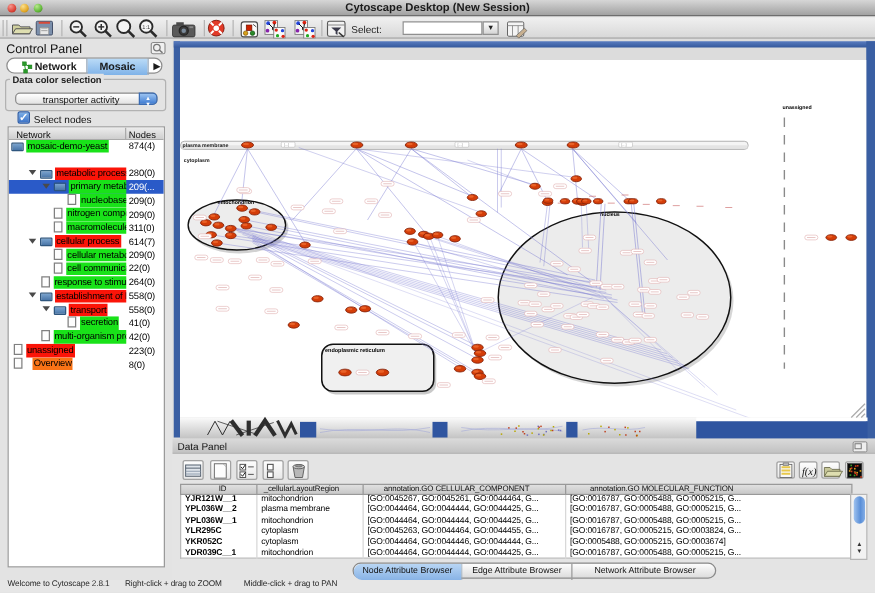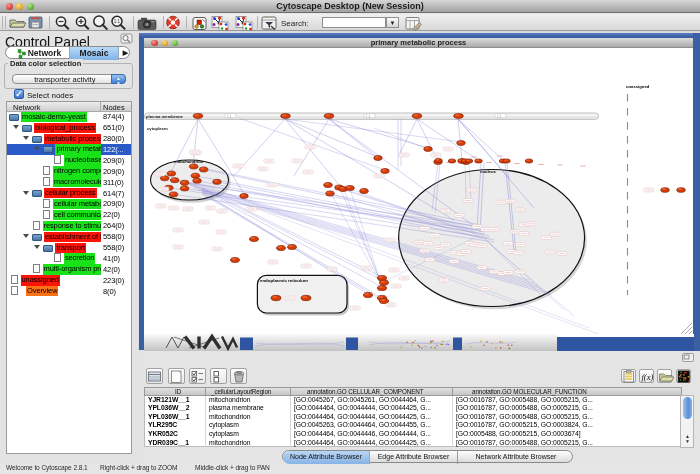--- a/index.html
+++ b/index.html
@@ -7,21 +7,21 @@
 #stage{position:relative;width:700px;height:474px}
 #titlebar{left:0;top:0;width:700px;height:13px;background:linear-gradient(#d6d6d6,#b9b9b9 55%,#a2a2a2);border-bottom:1px solid #6e6e6e}
 .tl{border-radius:50%;width:7px;height:7px;top:3px}
 #titlebar .t{width:100%;text-align:center;font-size:9px;font-weight:bold;color:#1a1a1a;top:1px}
 #toolbar{left:0;top:14px;width:700px;height:17px;background:linear-gradient(#f0f0f0,#d8d8d8);border-bottom:1px solid #9a9a9a}
 .sep{width:1px;background:#b5b5b5;top:2px;height:13px}
 #searchlbl{font-size:8px;color:#222;top:5px}
 #searchbox{left:322px;top:3px;width:64px;height:11px;background:#fff;border:1px solid #8f8f8f}
 #searchdrop{left:386px;top:3px;width:13px;height:11px;background:linear-gradient(#fdfdfd,#d5d5d5);border:1px solid #8f8f8f;font-size:6px;text-align:center;line-height:10px;color:#222}
 #cp{left:0;top:31px;width:138px;height:433px;background:#e3e3e3}
-#cphead{left:5px;top:3px;font-size:14px;color:#111}
+#cphead{left:5px;top:3px;font-size:10px;color:#111}
 #cptabs{left:5px;top:15px;width:125px;height:13px;background:#fff;border:1px solid #8c8c8c;border-radius:7px}
 #cptabs .seg{top:0;height:13px;font-size:8.5px;font-weight:bold;color:#1a1a1a;text-align:center}
 #mosaicseg{left:63px;width:50px;background:linear-gradient(#badbf7,#7fb2e8);border-left:1px solid #96a8bb;border-right:1px solid #96a8bb}
 #cptabs .txt{width:100%;top:1px;position:absolute}
 #grp{left:4px;top:32px;width:129px;height:26px;border:1px solid #b2b2b2;border-radius:3px}
 #grplbl{left:8px;top:28px;font-size:7.5px;font-weight:bold;color:#222;background:#e3e3e3;padding:0 2px}
 #combo{left:12px;top:42.5px;width:114px;height:10px;background:linear-gradient(#ffffff,#e2e2e2);border:1px solid #8e8e8e;border-radius:4px;font-size:7.5px;color:#111;text-align:center;line-height:9px}
 #combobtn{left:111px;top:42.5px;width:15px;height:10px;background:linear-gradient(#9cc4f2,#3f7cd2);border:1px solid #3a6cb4;border-radius:0 4px 4px 0;color:#fff;font-size:4.5px;text-align:center}
 #cbx{left:14px;top:58px;width:10px;height:10px;background:linear-gradient(#7db0e8,#3a72c8);border:1px solid #2c5da8;border-radius:2px;color:#fff;font-size:9px;line-height:9px;text-align:center;font-weight:bold}
 #cbxlbl{left:27px;top:59.5px;font-size:8px;color:#111}
@@ -170,21 +170,21 @@
           <path d="M271 12 L275 15.5" stroke="#333" stroke-width="1.2"></path>
         </g>
         <g>
           <rect x="406" y="3.5" width="13" height="11.5" rx="1" fill="#f4f4f4" stroke="#666" stroke-width="0.8"></rect>
           <line x1="406" y1="6.5" x2="419" y2="6.5" stroke="#888" stroke-width="0.7"></line>
           <line x1="410" y1="6.5" x2="410" y2="15" stroke="#888" stroke-width="0.7"></line>
           <line x1="414.5" y1="6.5" x2="414.5" y2="15" stroke="#888" stroke-width="0.7"></line>
           <path d="M413 14.5 L419.5 8.5 L421.5 10.5 L415 16.5 Z" fill="#c8b090" stroke="#555" stroke-width="0.5"></path>
         </g>
       </svg>
-      <div class="abs" id="searchlbl" style="left:281px">Search:</div>
+      <div class="abs" id="searchlbl" style="left:281px">Select:</div>
       <div class="abs" id="searchbox"></div>
       <div class="abs" id="searchdrop">▼</div>
     </div>
     <div class="abs" id="cp">
       <div class="abs" id="cphead">Control Panel</div>
       <svg class="abs" style="left:120px;top:2px" width="14" height="11" viewBox="0 0 14 11">
         <rect x="1" y="1" width="11" height="9" rx="1.5" fill="#f0f0f0" stroke="#8a8a8a" stroke-width="0.9"></rect>
         <circle cx="5.5" cy="5" r="2.6" fill="none" stroke="#777" stroke-width="1"></circle>
         <line x1="7.5" y1="7" x2="10" y2="9.3" stroke="#777" stroke-width="1.2"></line>
       </svg>
@@ -222,37 +222,31 @@
         <div class="abs" id="treehead">
           <span class="abs" style="left:6px;top:1px">Network</span>
           <span class="abs" style="left:96px;top:1px">Nodes</span>
           <div class="abs" style="left:93px;top:0;width:1px;height:10px;background:#aaa"></div>
         </div>
         <div class="abs trow" style="top:9.2px;">
           <div class="abs fold" style="left:2px"></div>
           <span class="lbl" style="left:14.0px;max-width:80px;background:#19e219">mosaic-demo-yeast</span>
           <span class="val" style="left:96px;color:#000">874(4)</span>
         </div>
-        <div class="abs trow" style="top:20.1px;">
-          <div class="abs tri" style="left:6px"></div>
-          <div class="abs fold" style="left:15px"></div>
-          <span class="lbl" style="left:27.0px;max-width:67px;background:#fb1408">biological_process</span>
-          <span class="val" style="left:96px;color:#000">651(0)</span>
-        </div>
         <div class="abs trow" style="top:31.0px;">
           <div class="abs tri" style="left:16px"></div>
           <div class="abs fold" style="left:25px"></div>
           <span class="lbl" style="left:37.0px;max-width:57px;background:#fb1408">metabolic process</span>
           <span class="val" style="left:96px;color:#000">280(0)</span>
         </div>
         <div class="abs trow" style="top:41.9px;background:#2a5ac8;">
           <div class="abs tri" style="left:26.5px"></div>
           <div class="abs fold" style="left:36.4px"></div>
           <span class="lbl" style="left:48.4px;max-width:46px;background:#19e219">primary metabo</span>
-          <span class="val" style="left:96px;color:#fff">122(...</span>
+          <span class="val" style="left:96px;color:#fff">209(...</span>
         </div>
         <div class="abs trow" style="top:52.8px;">
           <div class="abs file" style="left:47.4px"></div>
           <span class="lbl" style="left:56.9px;max-width:37px;background:#19e219">nucleobase-c</span>
           <span class="val" style="left:96px;color:#000">209(0)</span>
         </div>
         <div class="abs trow" style="top:63.7px;">
           <div class="abs file" style="left:36.4px"></div>
           <span class="lbl" style="left:45.9px;max-width:48px;background:#19e219">nitrogen compou</span>
           <span class="val" style="left:96px;color:#000">209(0)</span>
@@ -314,26 +308,20 @@
           <div class="abs file" style="left:4px"></div>
           <span class="lbl" style="left:19px;max-width:80px;background:#f97316">Overview</span>
           <span class="val" style="left:96px;color:#000">8(0)</span>
         </div>
       </div>
     </div>
     <div class="abs" id="desk">
       <div class="abs" id="fleft"></div>
       <div class="abs" id="ftop"></div>
       <div class="abs" id="fright"></div>
-      <div class="abs" id="ftitle">
-<div class="abs t">primary metabolic process</div>
-<div class="abs ftl" style="left:7px;background:radial-gradient(circle at 35% 30%,#f6978f,#dc4438 60%,#a02017)"></div>
-<div class="abs ftl" style="left:17.5px;background:radial-gradient(circle at 35% 30%,#fbe08e,#e4a928 60%,#a87808)"></div>
-<div class="abs ftl" style="left:27.5px;background:radial-gradient(circle at 35% 30%,#b8e98e,#62b83a 60%,#3a7a18)"></div>
-</div>
       <div class="abs" id="canvas">
         <svg style="left:0;top:0" width="549" height="286" viewBox="0 0 549 286">
           <ellipse cx="45.5" cy="132" rx="39.5" ry="20.5" fill="#999" opacity="0.45" transform="translate(1.8,2.2)"></ellipse>
           <ellipse cx="45.5" cy="132" rx="39" ry="20" fill="#ededed" stroke="#111" stroke-width="1.1"></ellipse>
           <text x="30" y="115" font-size="4.2" font-weight="bold" fill="#000">mitochondrion</text>
           <ellipse cx="347.6" cy="190" rx="93.2" ry="68.7" fill="#999" opacity="0.4" transform="translate(2,2.5)"></ellipse>
           <ellipse cx="347.6" cy="190" rx="93" ry="68.5" fill="#ececec" stroke="#111" stroke-width="1.2"></ellipse>
           <text x="336" y="124.5" font-size="4.2" font-weight="bold" fill="#000">nucleus</text>
           <rect x="113.4" y="227.4" width="89.6" height="37.6" rx="9" fill="#888" opacity="0.45" transform="translate(2,2.5)"></rect>
           <rect x="113.4" y="227.4" width="89.6" height="37.6" rx="9" fill="#f0f0f0" stroke="#111" stroke-width="1.2"></rect>
@@ -764,20 +752,23 @@
       <div class="abs" id="bluebar"></div>
       <svg class="abs" style="left:538px;top:292px" width="17" height="11" viewBox="0 0 17 11">
         <g stroke="#aaa" stroke-width="1">
           <line x1="5" y1="11" x2="16" y2="0"></line>
           <line x1="9" y1="11" x2="16" y2="4"></line>
           <line x1="13" y1="11" x2="16" y2="8"></line>
         </g>
       </svg>
     </div>
     <div class="abs" id="dp">
+      <div class="abs" id="dphead">
+        <div class="abs t">Data Panel</div>
+      </div>
       <svg class="abs" style="left:544px;top:1.5px" width="12" height="9" viewBox="0 0 12 9">
         <rect x="0.5" y="0.5" width="11" height="8" rx="1" fill="#eee" stroke="#888" stroke-width="0.8"></rect>
         <rect x="2" y="2" width="5" height="4" fill="none" stroke="#777" stroke-width="0.8"></rect>
       </svg>
       <div class="abs dbtn" style="left:8px"></div>
       <div class="abs dbtn" style="left:30px"></div>
       <div class="abs dbtn" style="left:51px"></div>
       <div class="abs dbtn" style="left:72px"></div>
       <div class="abs dbtn" style="left:92px"></div>
       <div class="abs dbtn2" style="left:483px"></div>

